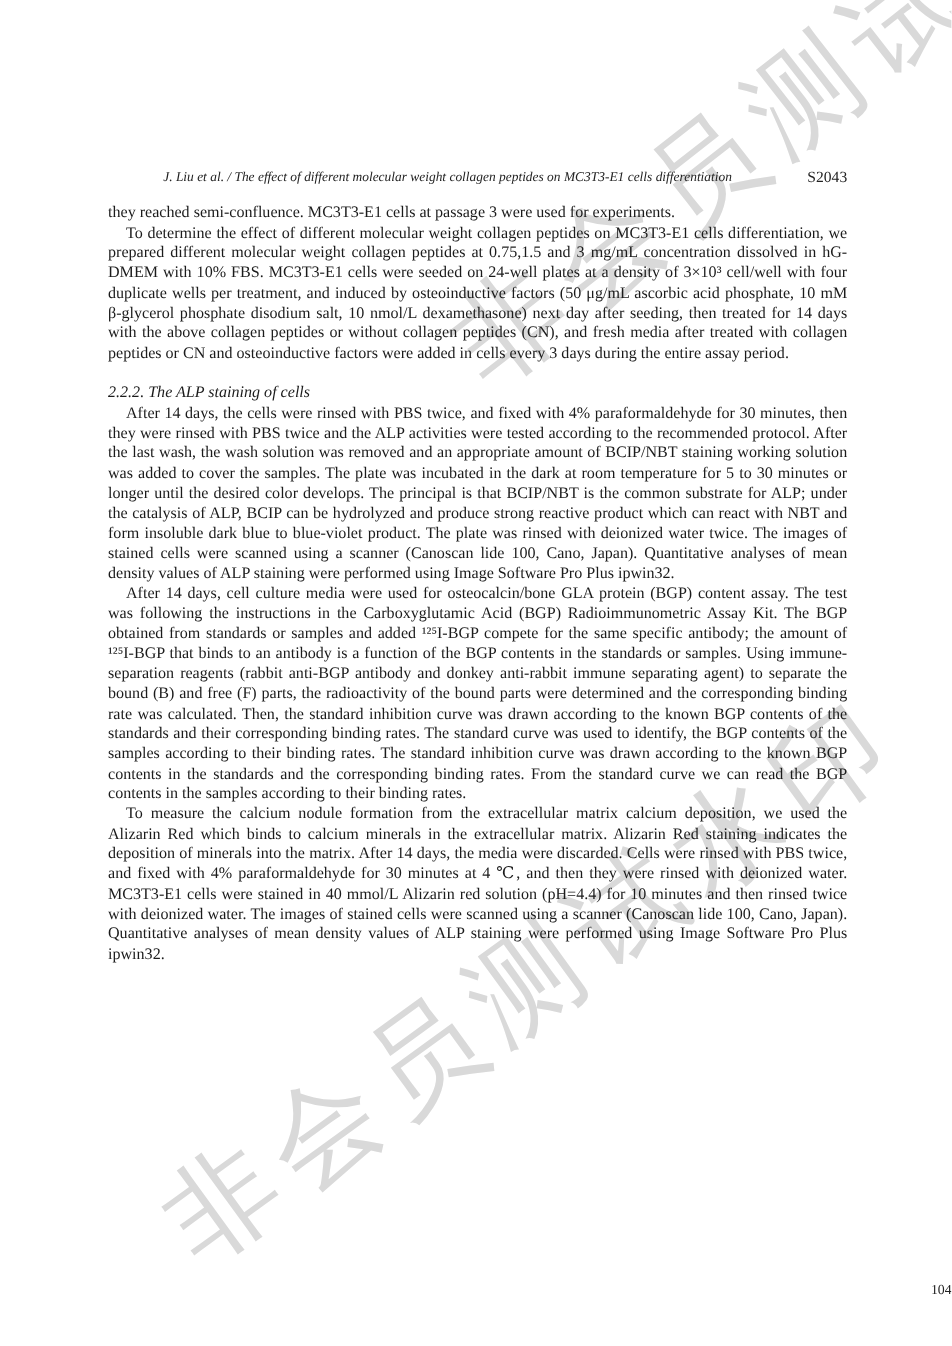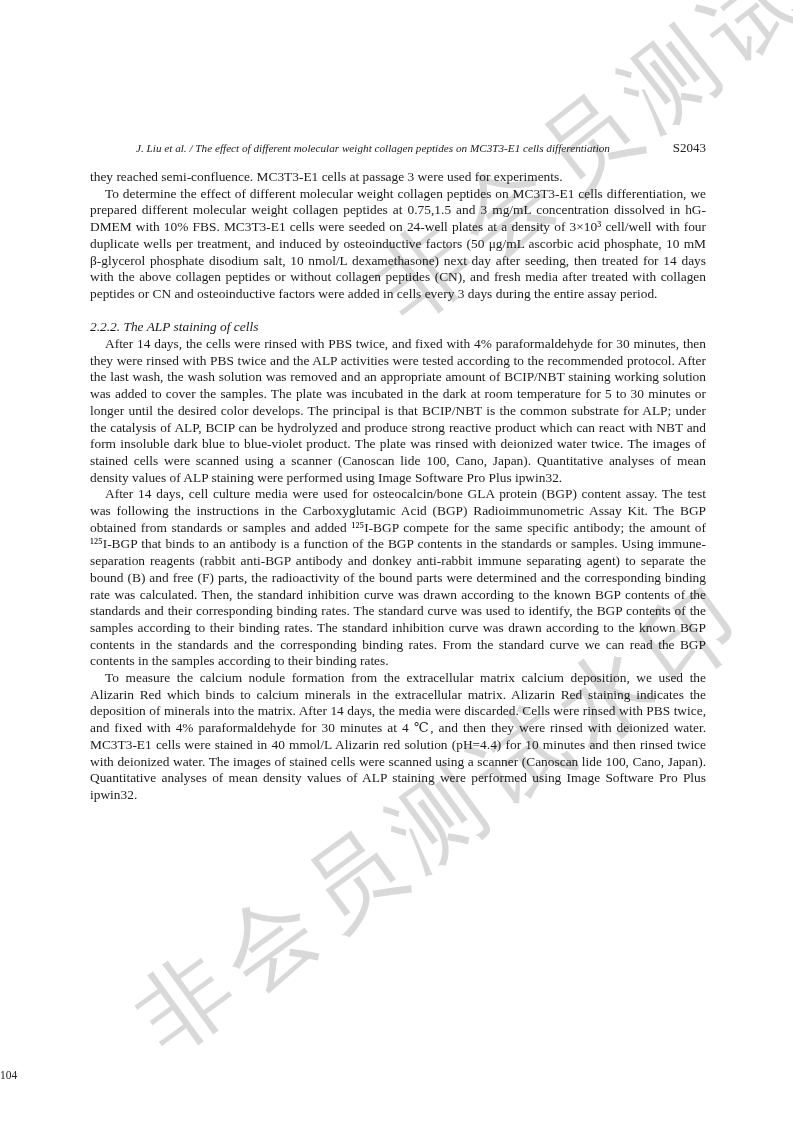--- a/index.html
+++ b/index.html
@@ -92,21 +92,21 @@
     font-style: italic;
     text-align: left;
   }
   
   .page-number {
     position: absolute;
     z-index: 1;
     top: 1069px;
     left: 0;
     width: 793px;
-    text-align: left;
+    text-align: right;
     font-size: 11.5px;
     color: #222;
   }
 </style>
 </head>
 <body>
 
 <div class="doc-page">
 
   <div class="watermark wm-top" style="color: rgb(217, 217, 217);">非会员测试水印</div>

